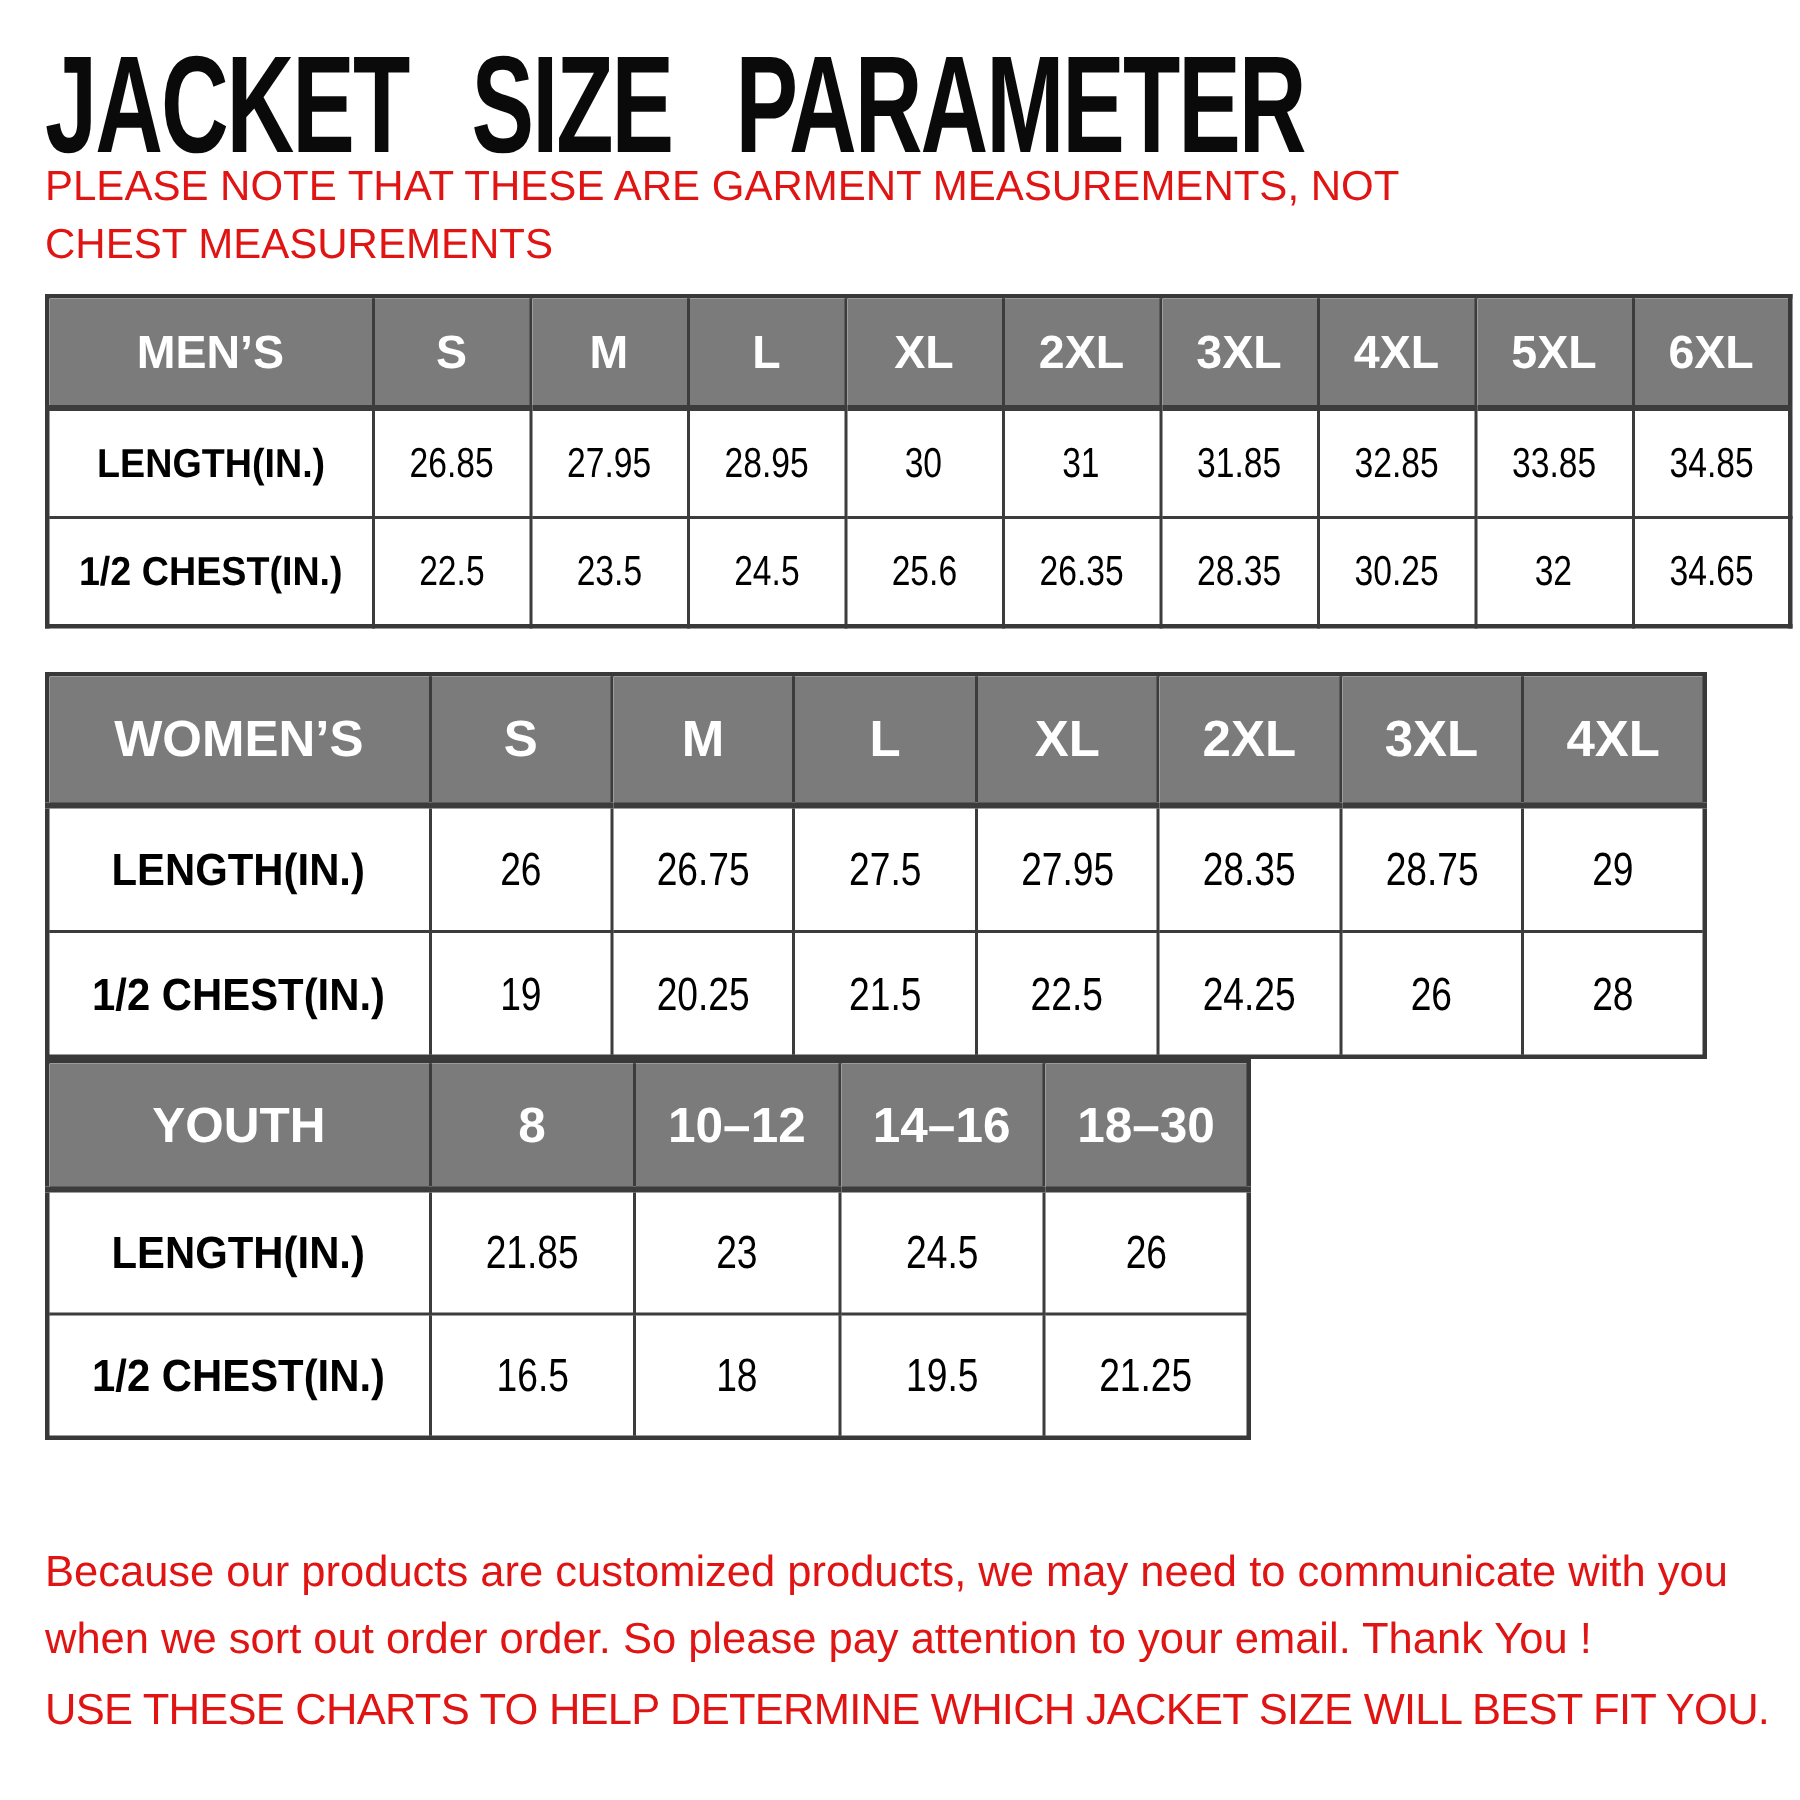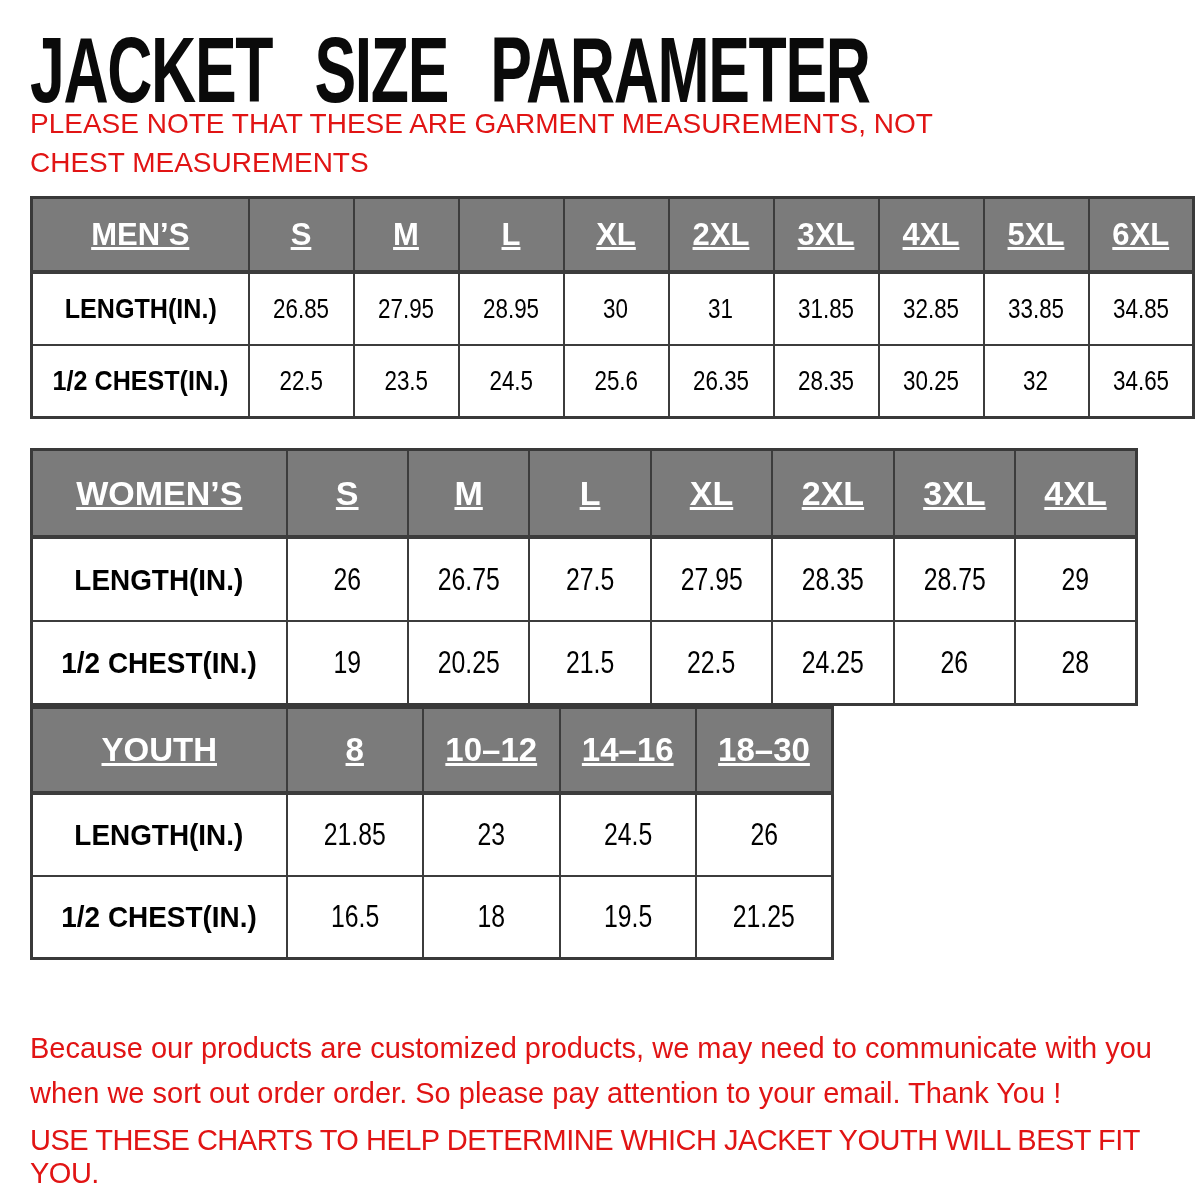--- a/index.html
+++ b/index.html
@@ -32,21 +32,20 @@
     border:3px solid #393939;
   }
   table.size-table th, table.size-table td{
     border:2px solid #3c3c3c;
     text-align:center;vertical-align:middle;
     padding:0;overflow:hidden;white-space:nowrap;
   }
   table.size-table th{
     background:#7b7b7b;color:#ffffff;font-weight:bold;
     border-bottom-width:4px;
-    text-decoration:underline;
   }
   table.size-table td{background:#ffffff;color:#000000;}
   .num{display:inline-block;transform:scaleX(0.8);}
   .lbl{display:inline-block;transform:scaleX(0.93);font-weight:600;}
   
   .t-mens{top:196px;width:1165px;}
   .t-mens th{height:71px;font-size:31px;}
   .t-mens td{height:70px;font-size:28px;}
   .t-mens .lbl{font-size:27px;}
   .t-mens col.c-label{width:217px;}
@@ -208,15 +207,15 @@
       <td><span class="lbl">1/2 CHEST(IN.)</span></td>
       <td><span class="num">16.5</span></td>
       <td><span class="num">18</span></td>
       <td><span class="num">19.5</span></td>
       <td><span class="num">21.25</span></td>
     </tr>
   </tbody>
     </table>
 
   <div class="footer-1">Because our products are customized products, we may need to communicate with you when we sort out order order. So please pay attention to your email. Thank You !</div>
-  <div class="footer-2">USE THESE CHARTS TO HELP DETERMINE WHICH JACKET YOUTH WILL BEST FIT YOU.</div>
+  <div class="footer-2">USE THESE CHARTS TO HELP DETERMINE WHICH JACKET SIZE WILL BEST FIT YOU.</div>
 
 </div>
 
 </body></html>

